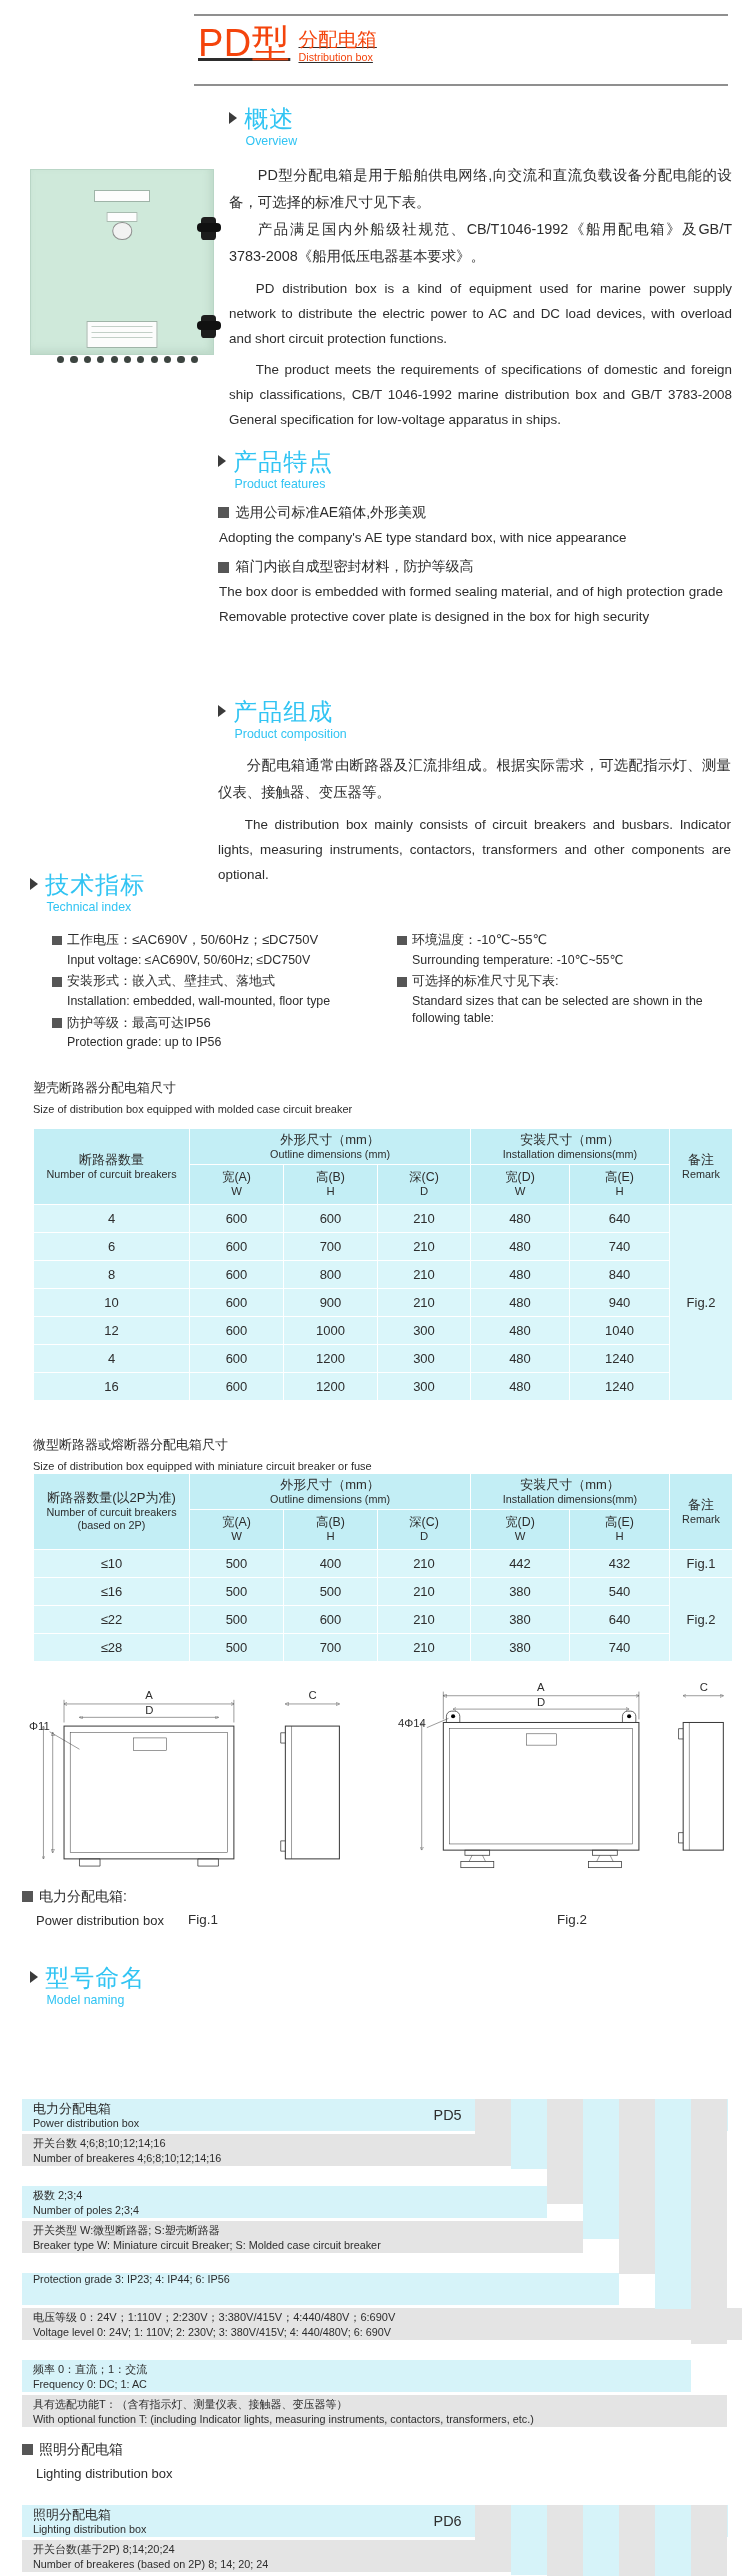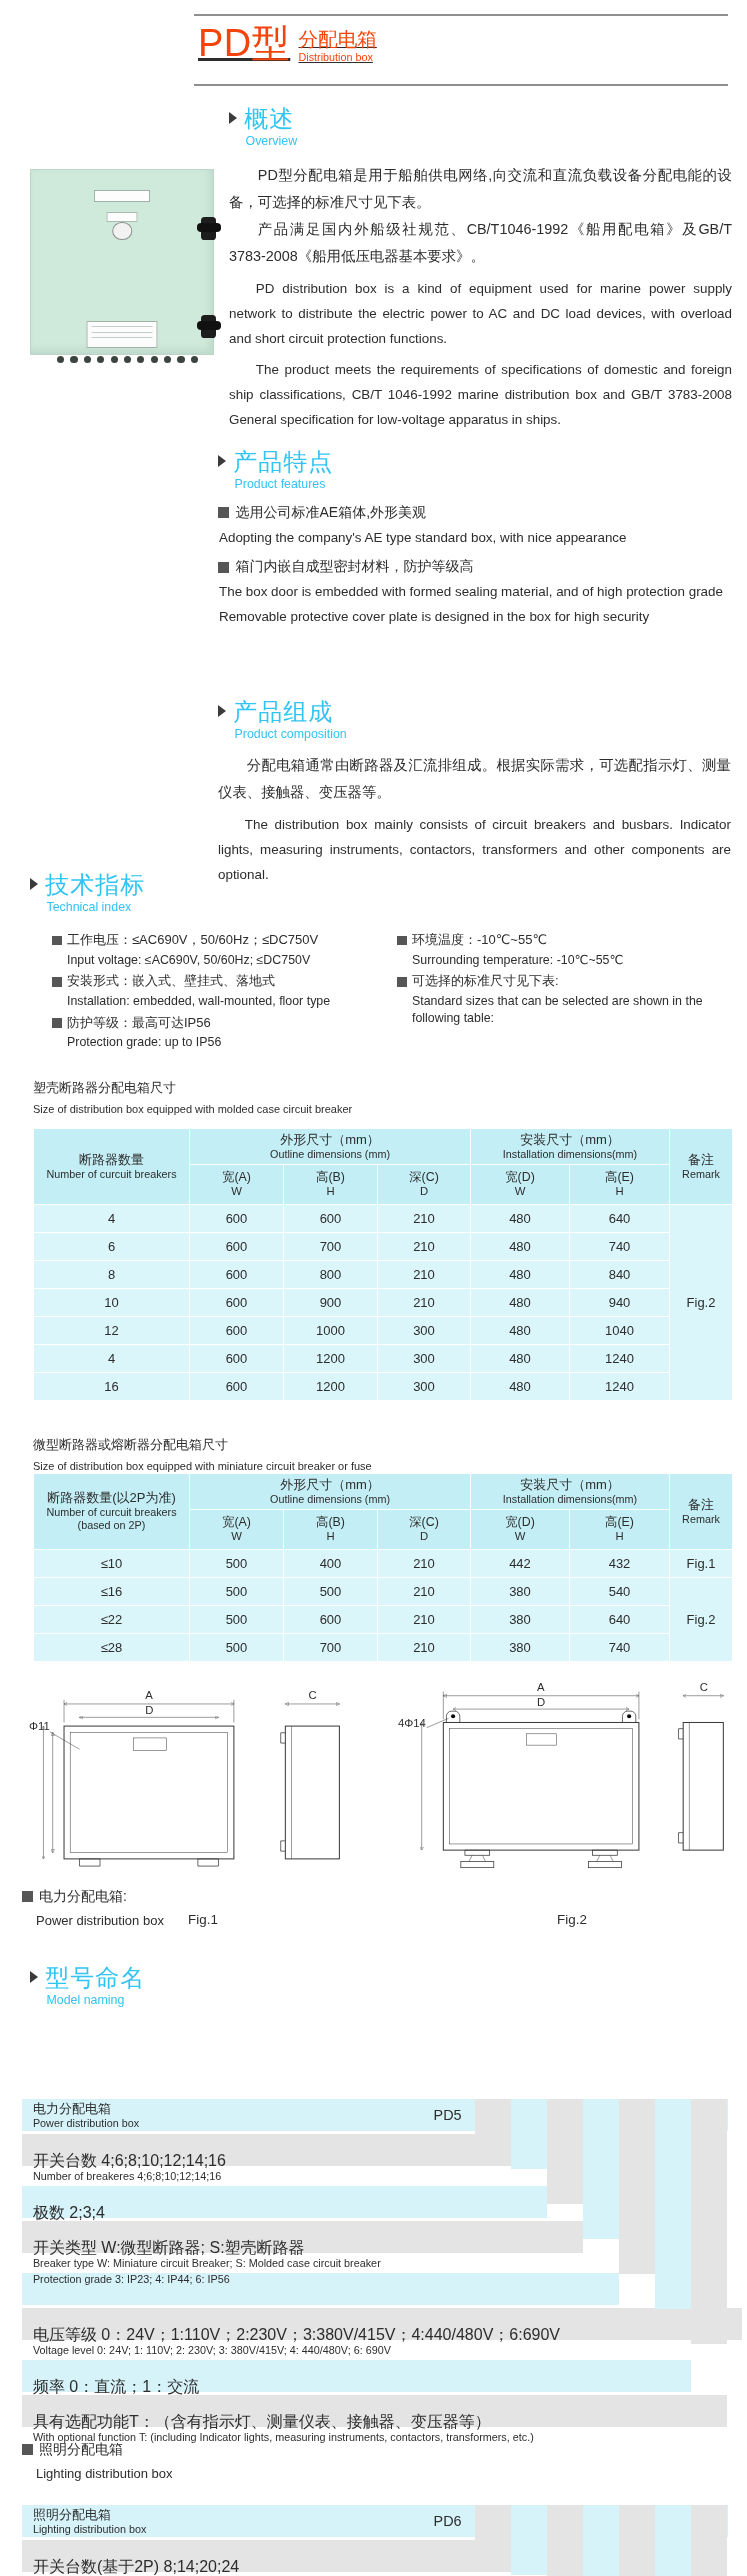--- a/index.html
+++ b/index.html
@@ -80,21 +80,21 @@
   .lrow0{position:relative;height:32px;background:#d6f3f9;z-index:0;}
   .l-label{position:absolute;left:11.3px;top:1.5px;z-index:2;}
   .l-label .cn{font-size:13px;line-height:16px;}
   .l-label .en{font-size:10.8px;line-height:13px;}
   .l-code{position:absolute;left:412px;top:7.7px;font-size:14.4px;z-index:2;}
   .l-sym{position:absolute;top:0;width:36px;height:32px;line-height:32px;text-align:center;
          font-size:14px;z-index:2;}
   .lrow{position:relative;height:32px;margin-top:3.1px;padding-left:11.3px;box-sizing:border-box;}
   .lrow.g{background:#e4e4e4;}
   .lrow.c{background:#d6f3f9;margin-top:20px;}
-  .lrow .cn{font-size:16px;line-height:16.5px;padding-top:19px;}
+  .lrow .cn{font-size:11px;line-height:16.5px;padding-top:1px;}
   .lrow .en{font-size:10.8px;line-height:13.4px;}
 </style>
 </head>
 <body>
 
 <div class="page">
 
   <div class="rule" style="top:14px"></div>
   <div class="hdr">
     <div class="hdr-model">PD型</div>

